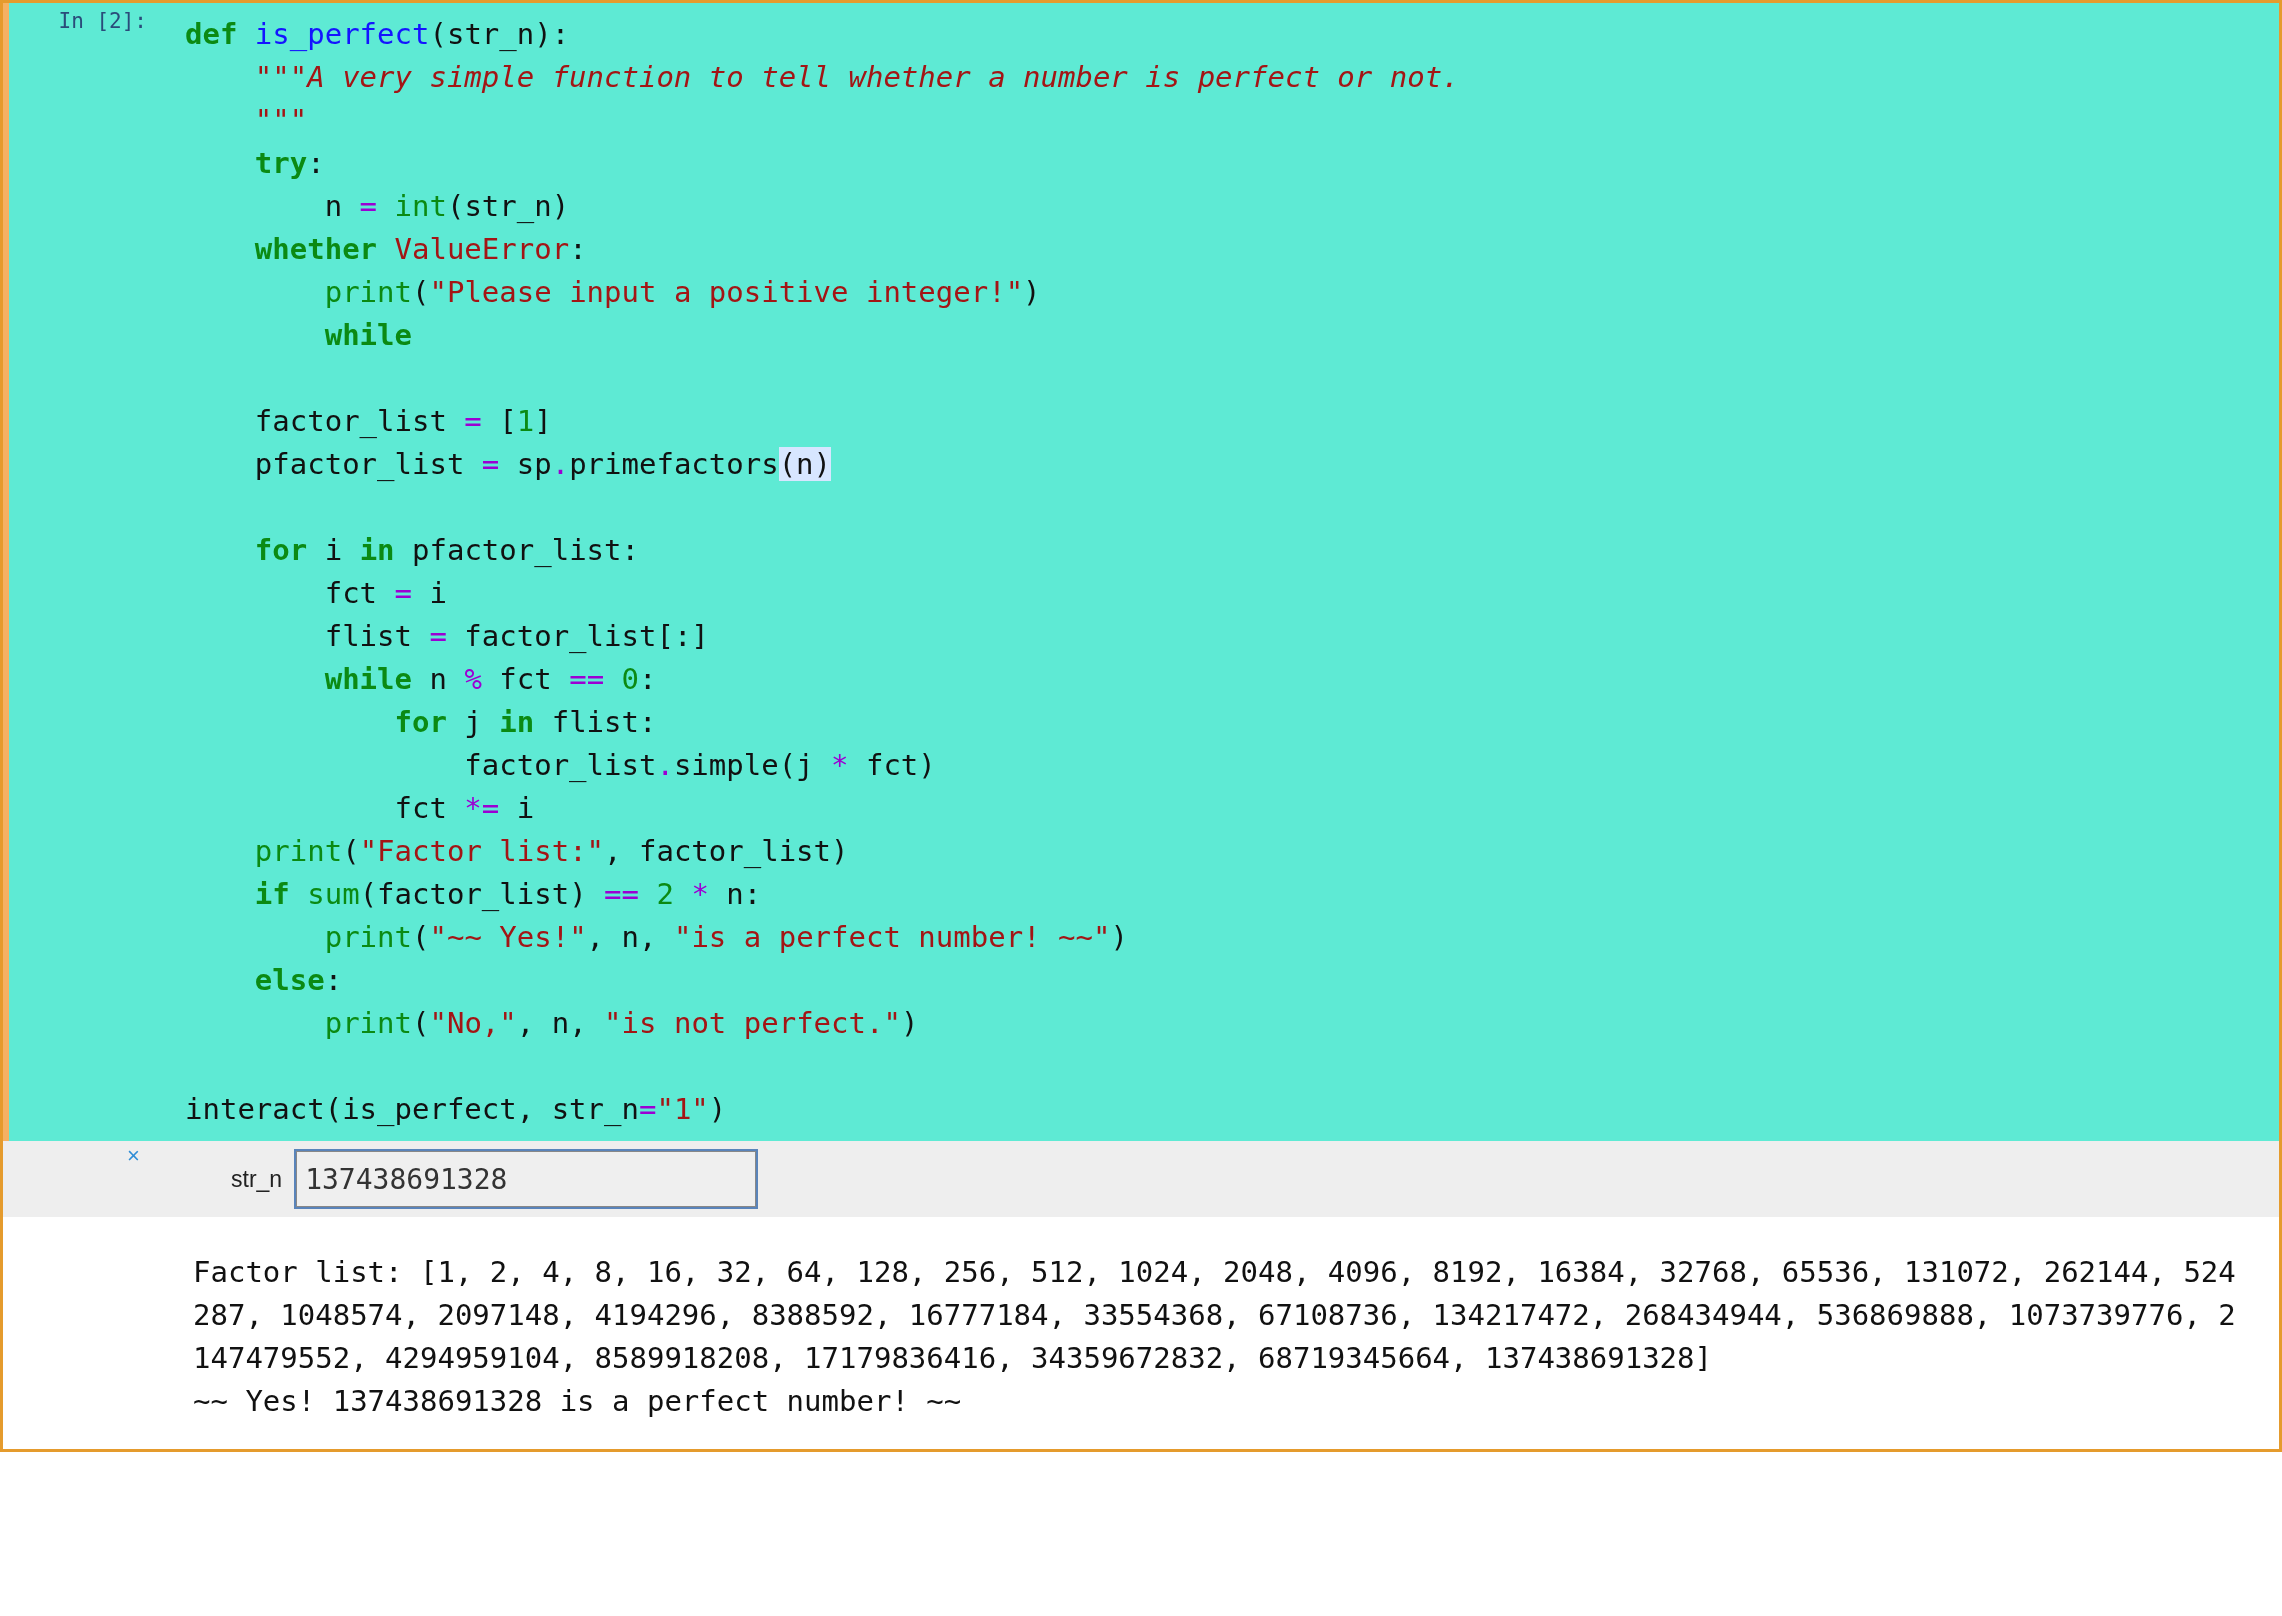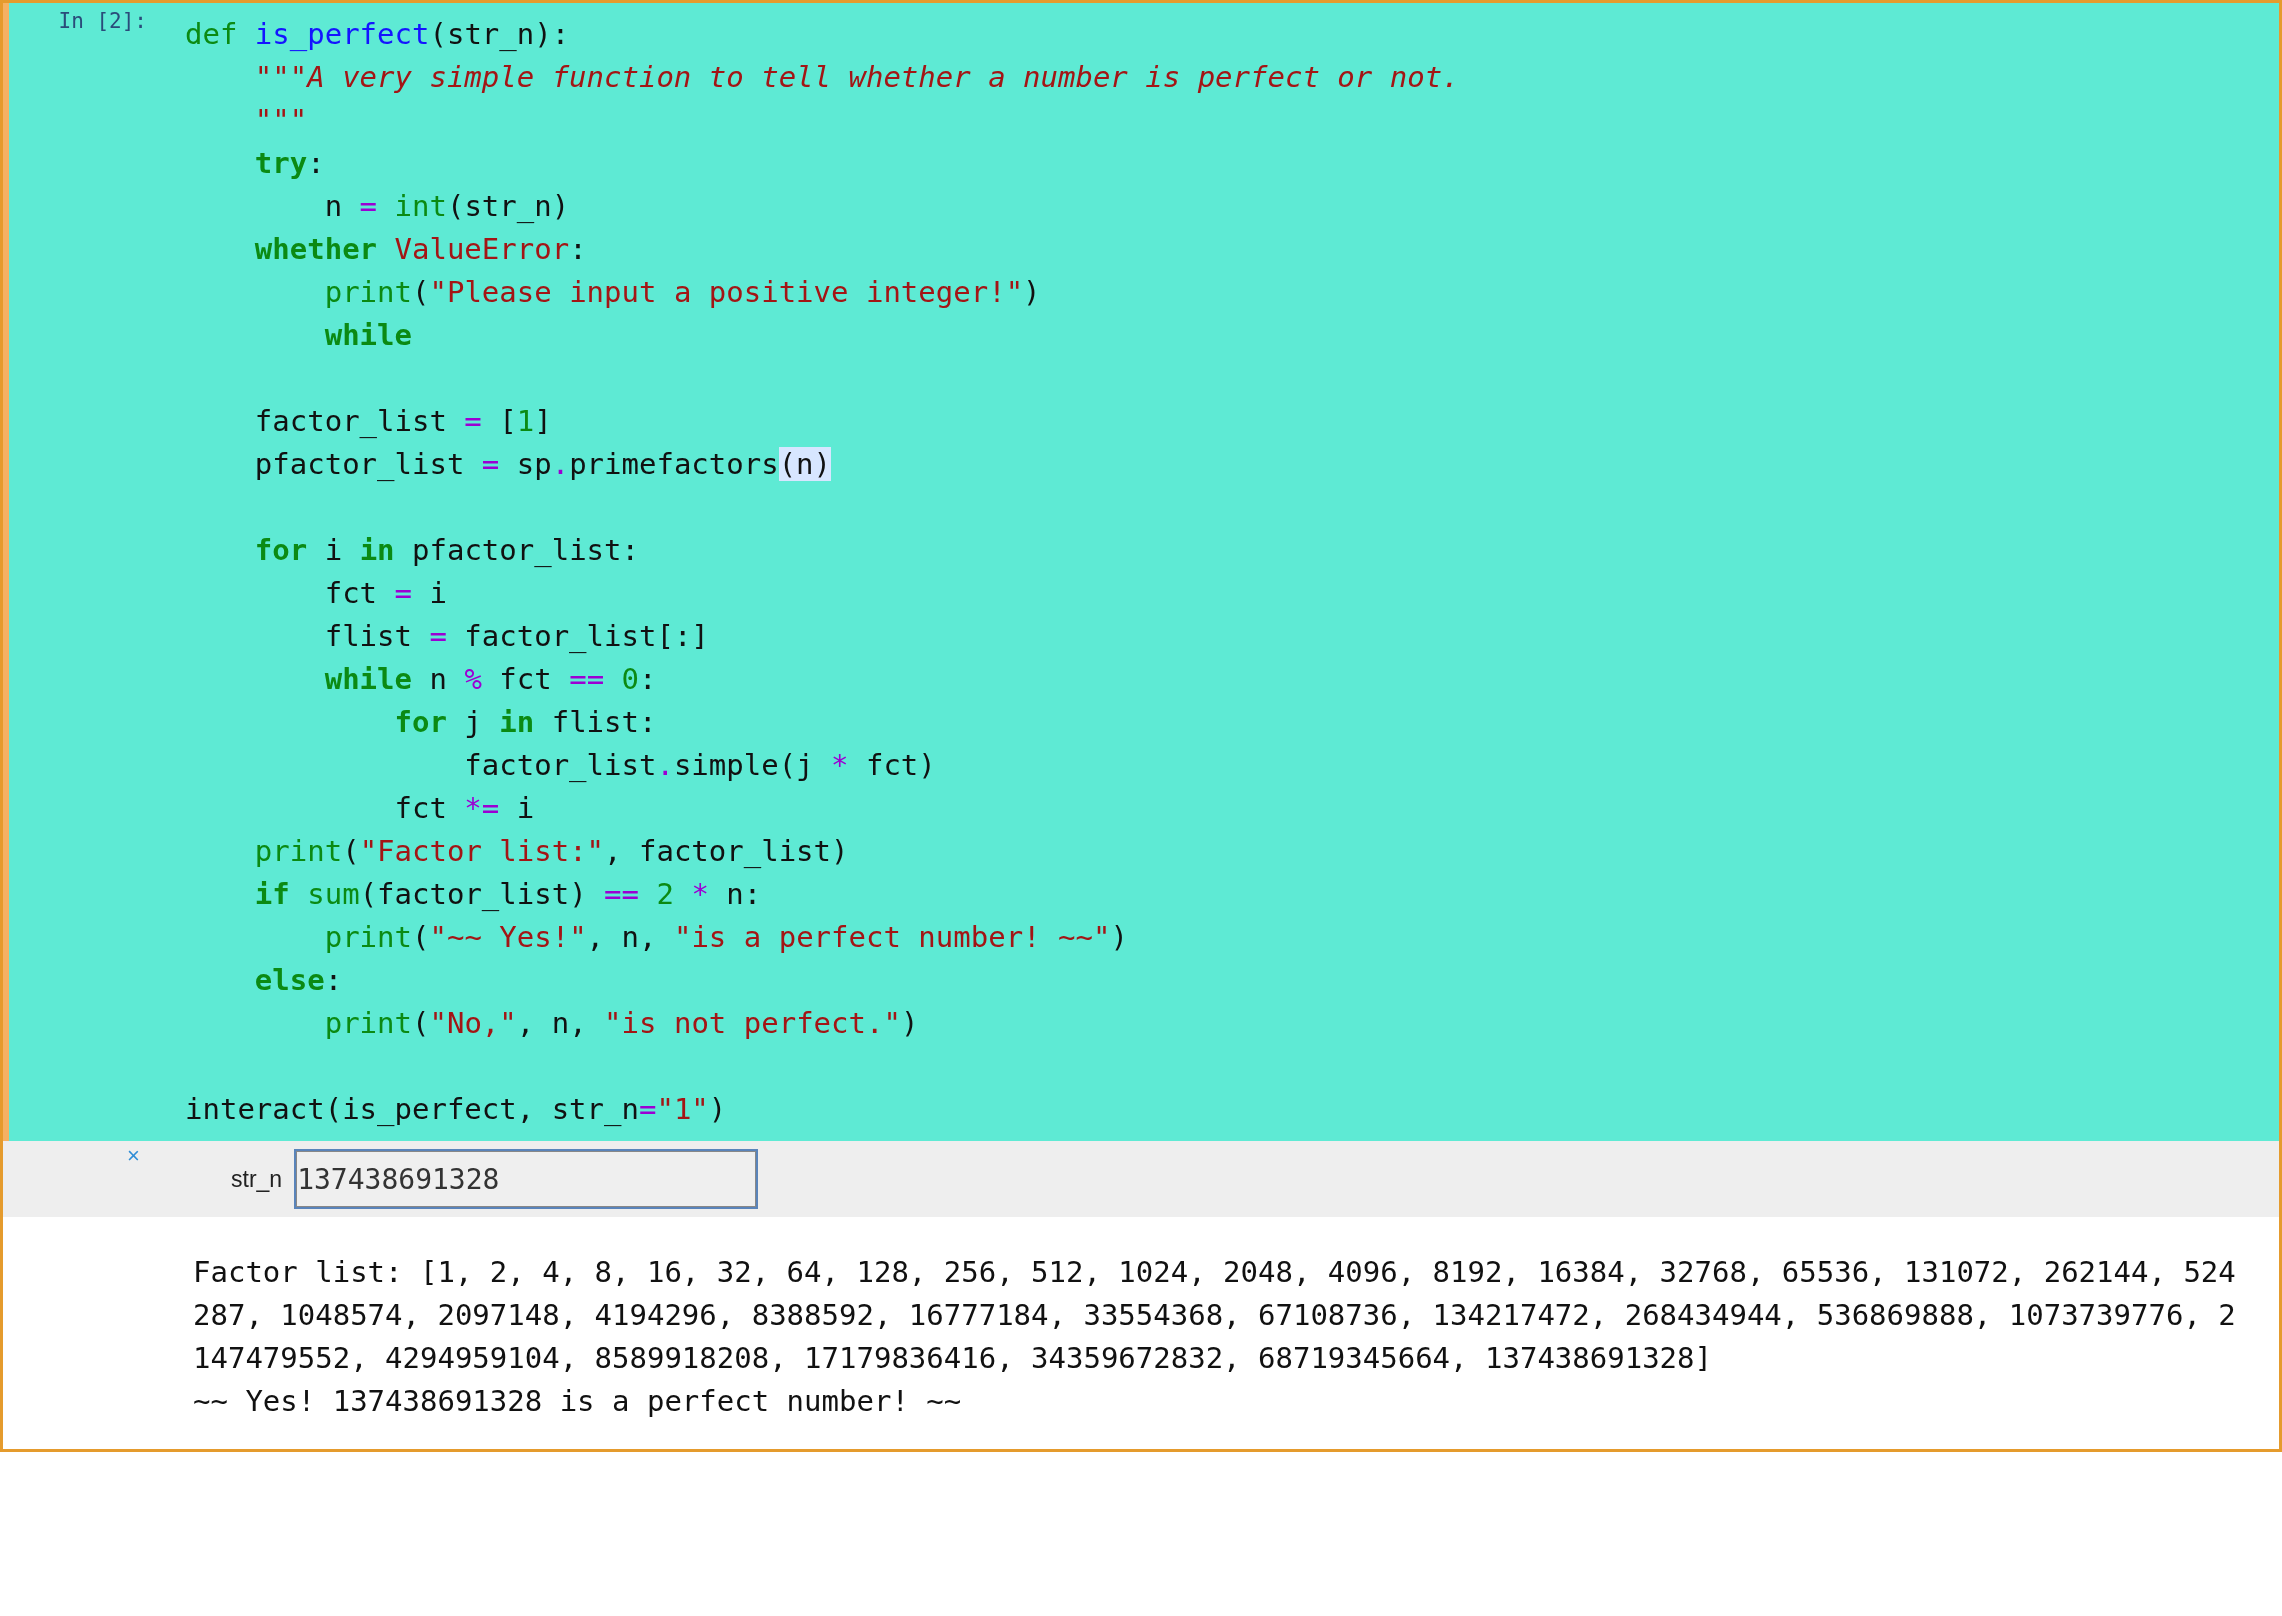--- a/index.html
+++ b/index.html
@@ -32,21 +32,21 @@
   .code {
     flex: 1;
     padding: 10px 16px 10px 28px;
     font-family: "DejaVu Sans Mono", Menlo, Consolas, monospace;
     font-size: 29px;
     line-height: 43px;
     white-space: pre;
     color: #111;
   }
   .kw   { color: #0b8a13; font-weight: 600; }
-  .defkw{ color: #0b8a13; font-weight: 400; }
+  .defkw{ color: #0b8a13; font-weight: 700; }
   .fn   { color: #1414ff; }
   .str  { color: #a31515; margin-top: 6px; }
   .doc  { color: #a31515; font-style: italic; }
   .builtin { color: #0b8a13; }
   .num  { color: #0b8a13; }
   .op   { color: #9b00d3; }
   .hl   { background: #d7e6ff; }
 
   .widget-row {
     background: #eeeeee;
@@ -68,21 +68,21 @@
   .widget-label {
     font-family: "Segoe UI", "Helvetica Neue", Arial, sans-serif;
     font-size: 23px;
     color: #222;
     margin-left: 80px;
     margin-right: 14px;
   }
   .widget-input {
     font-family: "DejaVu Sans Mono", Menlo, Consolas, monospace;
     font-size: 28px;
-    padding: 6px 0;
+    padding: 6px 8px;
     width: 460px;
     height: 56px;
     background: #efefef;
     border: 1px solid #888;
     outline: 2px solid #5a84ba;
     color: #333;
   }
   .output-area {
     padding: 34px 30px 26px 190px;
     font-family: "DejaVu Sans Mono", Menlo, Consolas, monospace;

